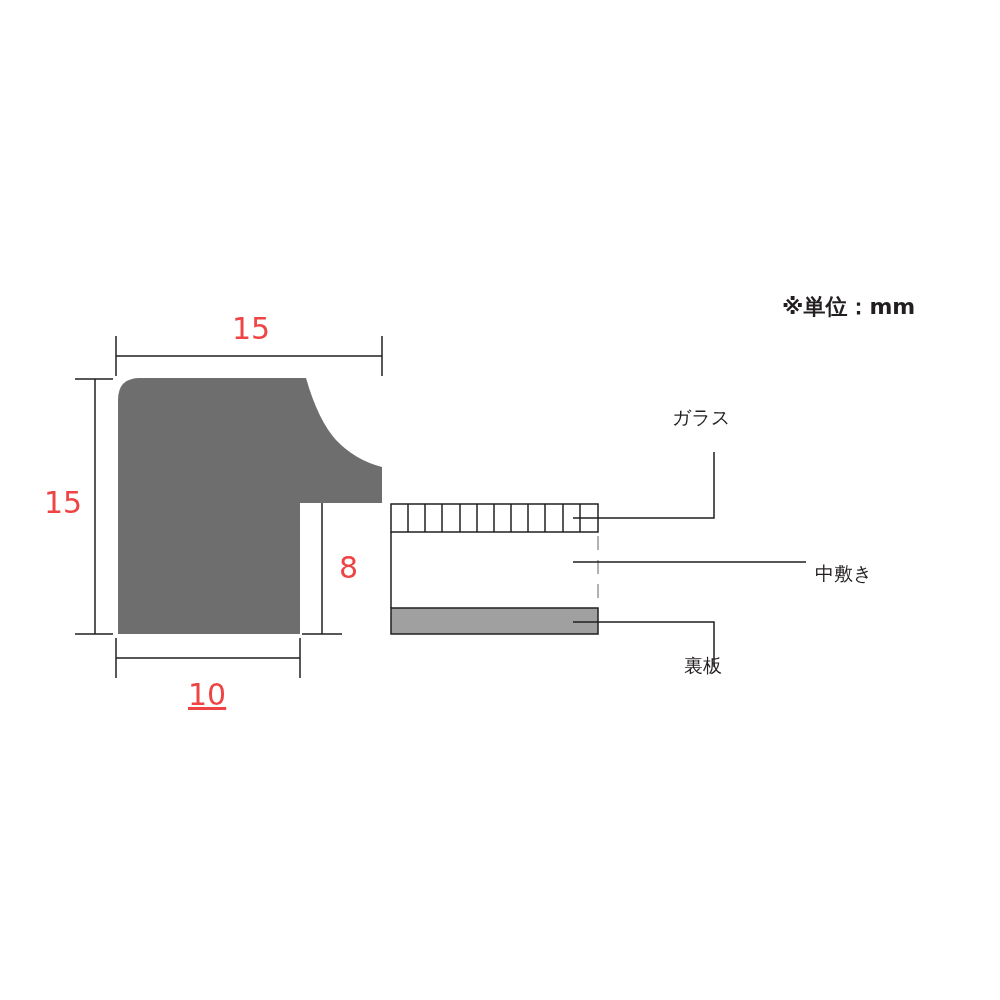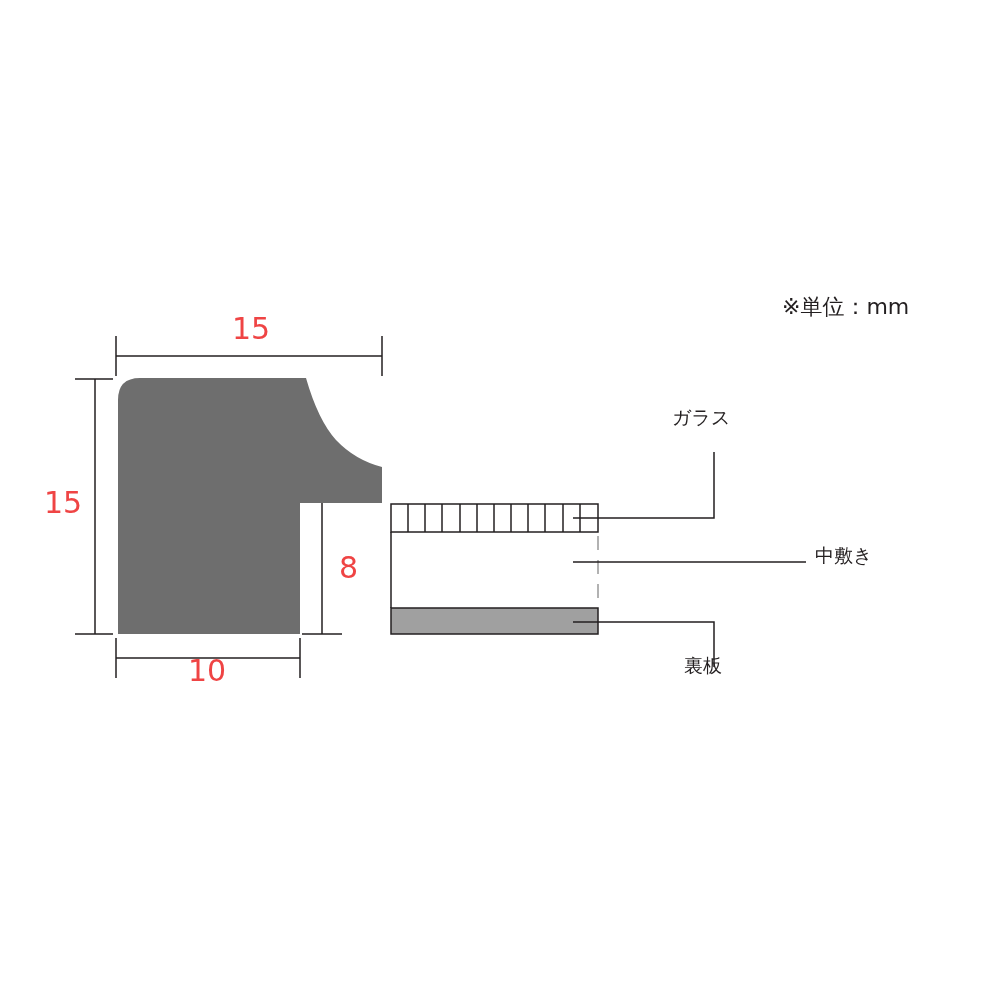--- a/index.html
+++ b/index.html
@@ -2,21 +2,21 @@
 <html><head>
   <meta charset="utf-8">
   <style>
     html, body { margin: 0; padding: 0; background: #ffffff; }
     body { width: 1000px; height: 1000px; position: relative; overflow: hidden;
            font-family: "DejaVu Sans", sans-serif; color: #231f20; }
     svg { position: absolute; left: 0; top: 0; }
     .lbl { position: absolute; white-space: nowrap; line-height: 1; }
     .dim { font-family: "DejaVu Sans", sans-serif; font-size: 30px; color: #ef4444; }
     .jp  { font-family: "DejaVu Sans", sans-serif; font-size: 19px; color: #231f20; }
-    .unit { font-family: "DejaVu Sans", sans-serif; font-size: 22px; font-weight: normal; color: #231f20; }
+    .unit { font-family: "DejaVu Sans", sans-serif; font-size: 22px; font-weight: bold; color: #231f20; }
   </style>
 </head>
 <body>
 
 <svg width="1000" height="1000" viewBox="0 0 1000 1000">
 
   <path d="M118,400 Q118,378 140,378 L306,378 Q318,420 336,440 Q355,460 382,467 L382,503 L300,503 L300,634 L118,634 Z" fill="#6e6e6e"></path>
 
   <g stroke="#231f20" stroke-width="1.5" fill="none">
     <line x1="116" y1="336" x2="116" y2="376"></line>
@@ -65,20 +65,20 @@
 
   <rect x="391" y="608" width="207" height="26" fill="#a0a0a0" stroke="#231f20" stroke-width="1.5"></rect>
 
   <polyline points="573,518 714,518 714,452" fill="none" stroke="#231f20" stroke-width="1.5"></polyline>
   <line x1="573" y1="562" x2="806" y2="562" stroke="#231f20" stroke-width="1.5"></line>
   <polyline points="573,622 714,622 714,667" fill="none" stroke="#231f20" stroke-width="1.5"></polyline>
 </svg>
 
 <div class="lbl dim" style="left:232px; top:314px;">15</div>
 <div class="lbl dim" style="left:44px; top:488px;">15</div>
-<div class="lbl dim" style="left:188px; top:656px;">10</div>
+<div class="lbl dim" style="left:188px; top:680px;text-decoration:underline;">10</div>
 <div class="lbl dim" style="left:339px; top:553px;">8</div>
 
 <div class="lbl jp" style="left:672px; top:408px;">ガラス</div>
-<div class="lbl jp" style="left:815px; top:546px;">中敷き</div>
+<div class="lbl jp" style="left:815px; top:564px;">中敷き</div>
 <div class="lbl jp" style="left:684px; top:656px;">裏板</div>
 
 <div class="lbl unit" style="left:782px; top:296px;">※単位：mm</div>
 
 </body></html>

